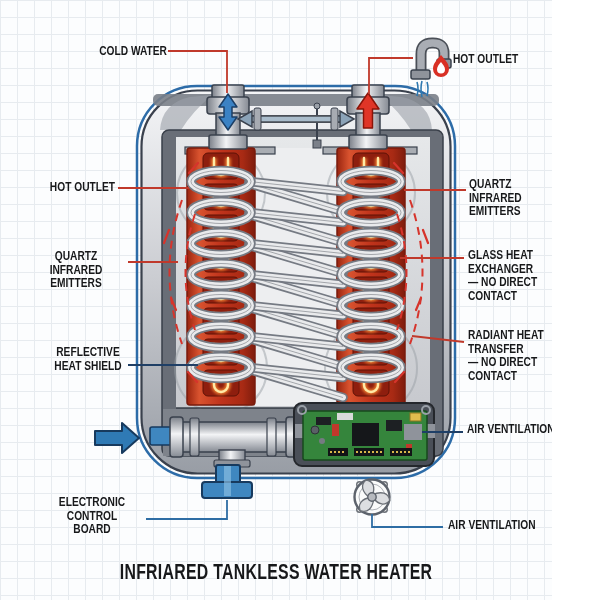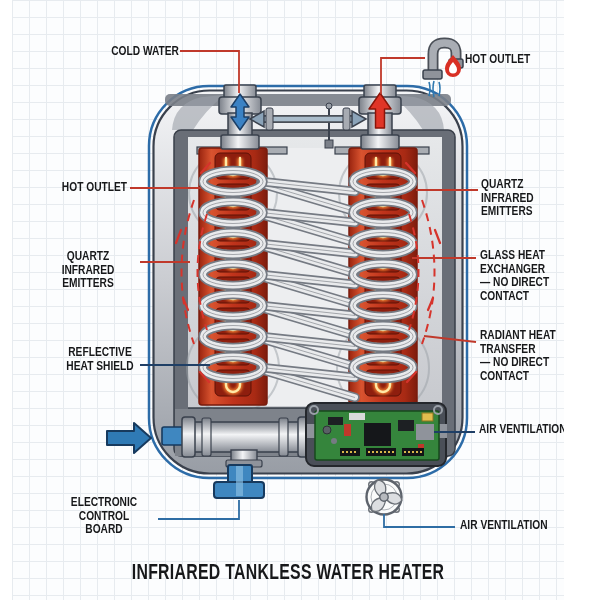--- a/index.html
+++ b/index.html
@@ -3,21 +3,20 @@
 <meta charset="utf-8">
 <style>
   html,body{margin:0;padding:0;background:#fff;}
   .stage{
     position:relative;width:552px;height:600px;overflow:hidden;
     background-color:#fcfdfe;
     background-image:linear-gradient(#e7ebef 1px,transparent 1px),
                      linear-gradient(90deg,#e7ebef 1px,transparent 1px);
     background-size:17px 17px;
     font-family:"Liberation Sans",sans-serif;
-    margin-left:12px;
   }
   svg.diagram{position:absolute;left:0;top:0;}
   .lbl{
     position:absolute;color:#17181a;font-weight:700;font-size:12px;
     line-height:13.5px;letter-spacing:0;white-space:pre-line;
     transform:scaleX(.85);
   }
   .r{text-align:right;transform-origin:100% 50%;}
   .l{text-align:left;transform-origin:0 50%;}
   .c{text-align:center;transform-origin:50% 50%;}

